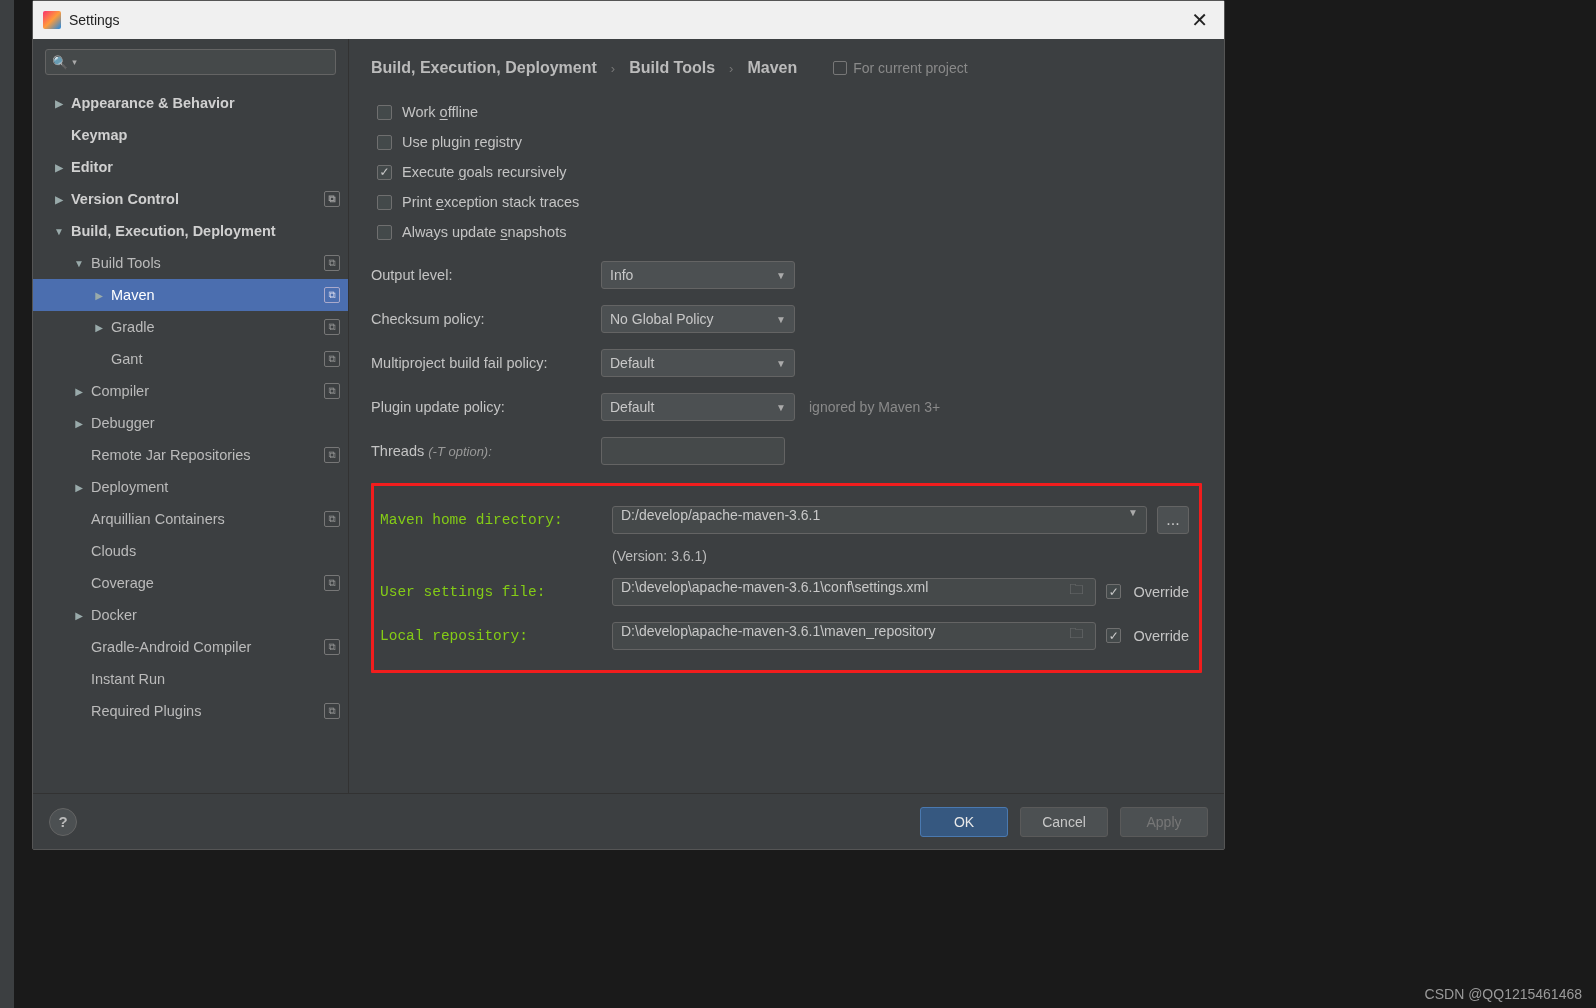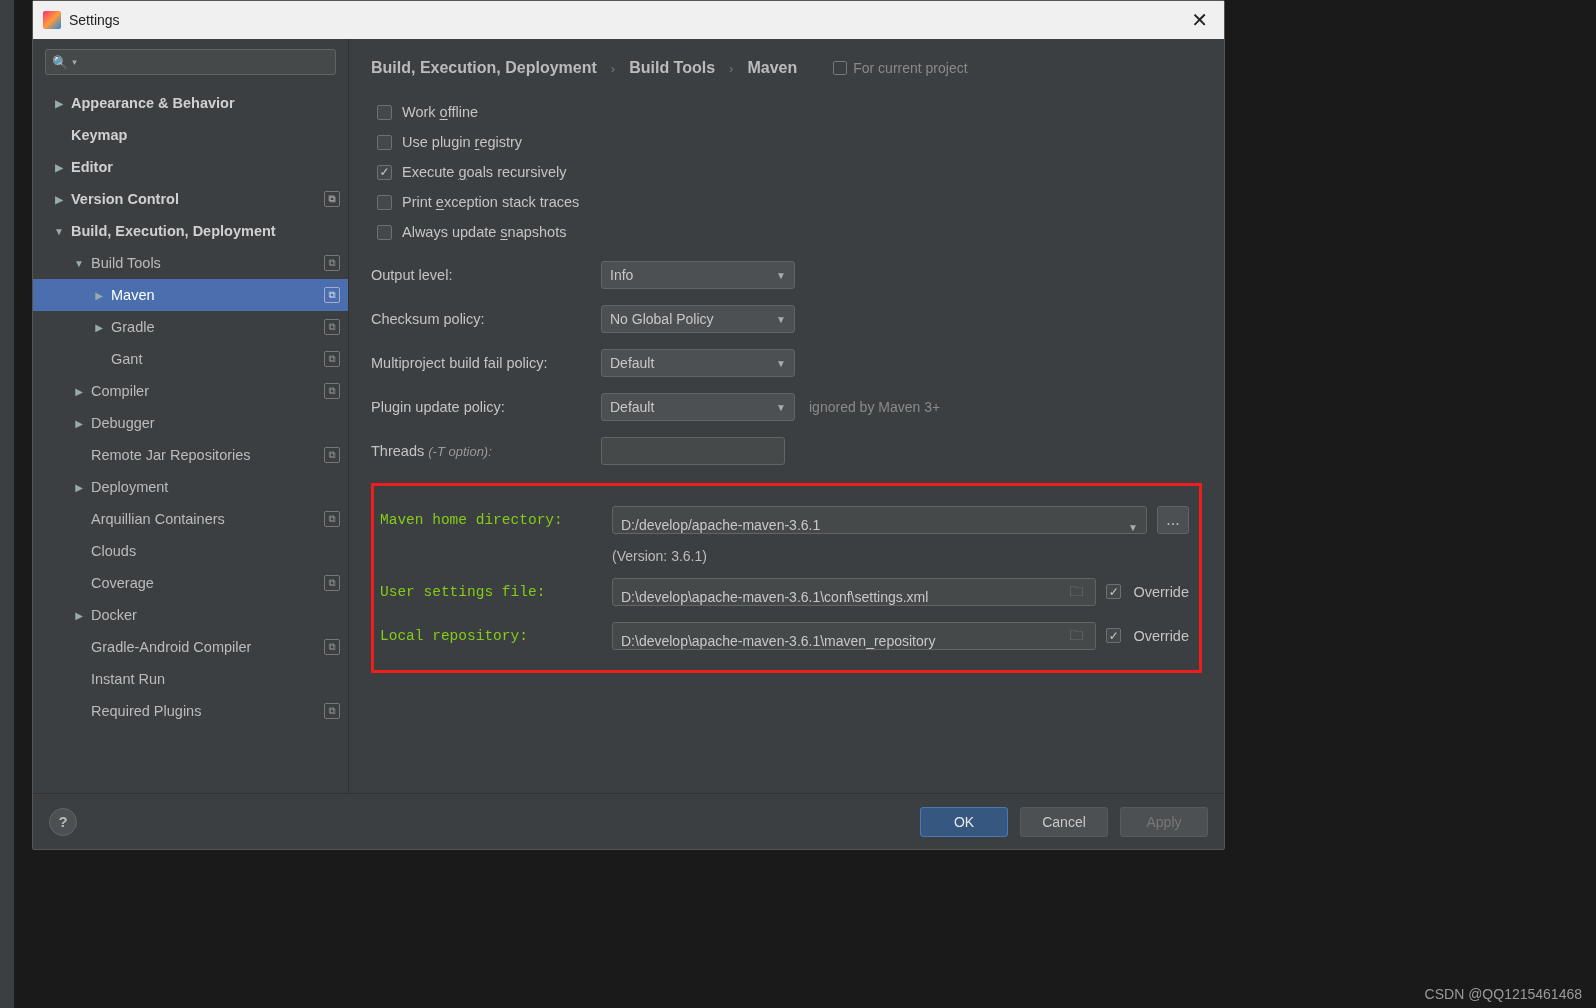--- a/index.html
+++ b/index.html
@@ -71,21 +71,21 @@
   }
   .note { color:#8a8a8a; font-size:14px; margin-left:14px; }
 
   .highlight-box {
     border:3px solid #f11d1d; margin-top:10px; padding:12px 10px 12px 4px; border-radius:1px;
   }
   .path-row { display:flex; align-items:center; height:44px; gap:10px; }
   .path-label { width:224px; color:#84cc16; padding-left:2px;font-family:Liberation Mono, monospace; }
   .path-input {
     flex:1; height:28px; background:#45494a; border:1px solid #646464; border-radius:3px;
-    display:flex; align-items:flex-end; padding:0 8px; color:#c8c8c8; font-size:14px; justify-content:space-between;
+    display:flex; align-items:flex-start; padding:0 8px; color:#c8c8c8; font-size:14px; justify-content:space-between;
   }
   .path-input .dd { font-size:10px; color:#aaa; }
   .ellipsis-btn {
     width:32px; height:28px; background:#4c5052; border:1px solid #646464; border-radius:3px;
     display:flex; align-items:center; justify-content:center; color:#c8c8c8; font-size:16px;
   }
   .folder-icon { color:#8a8a8a; font-size:14px; margin-left:auto; margin-right:4px; }
   .override { display:flex; gap:12px; font-size:14.5px; }
   .version-note { padding-left:234px; color:#bbbbbb; font-size:14px; height:28px; display:flex; align-items:center; }
 

